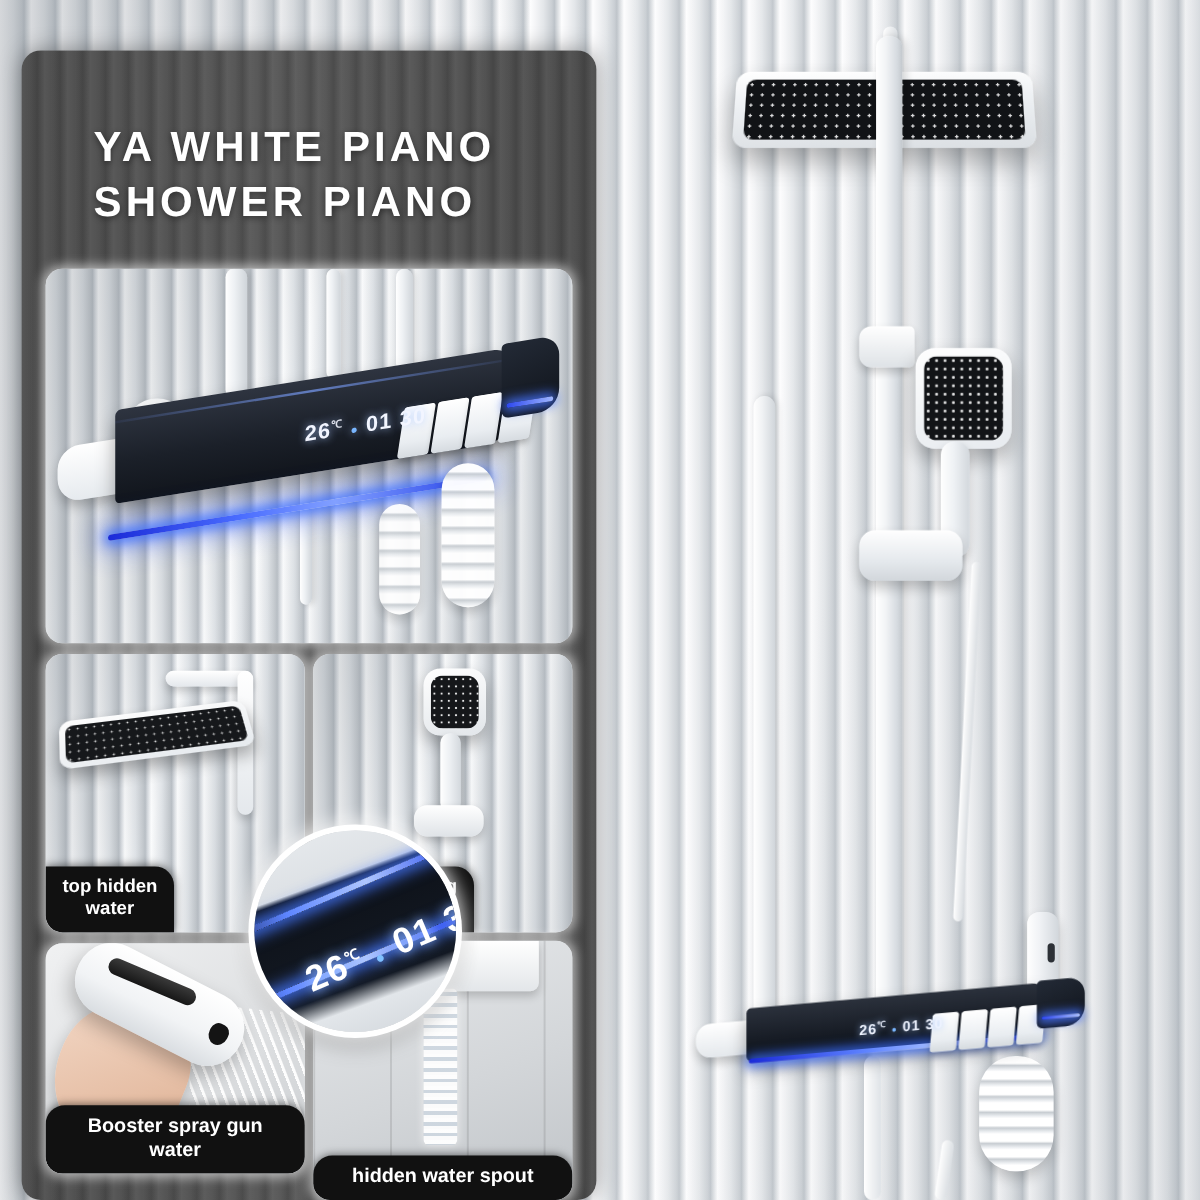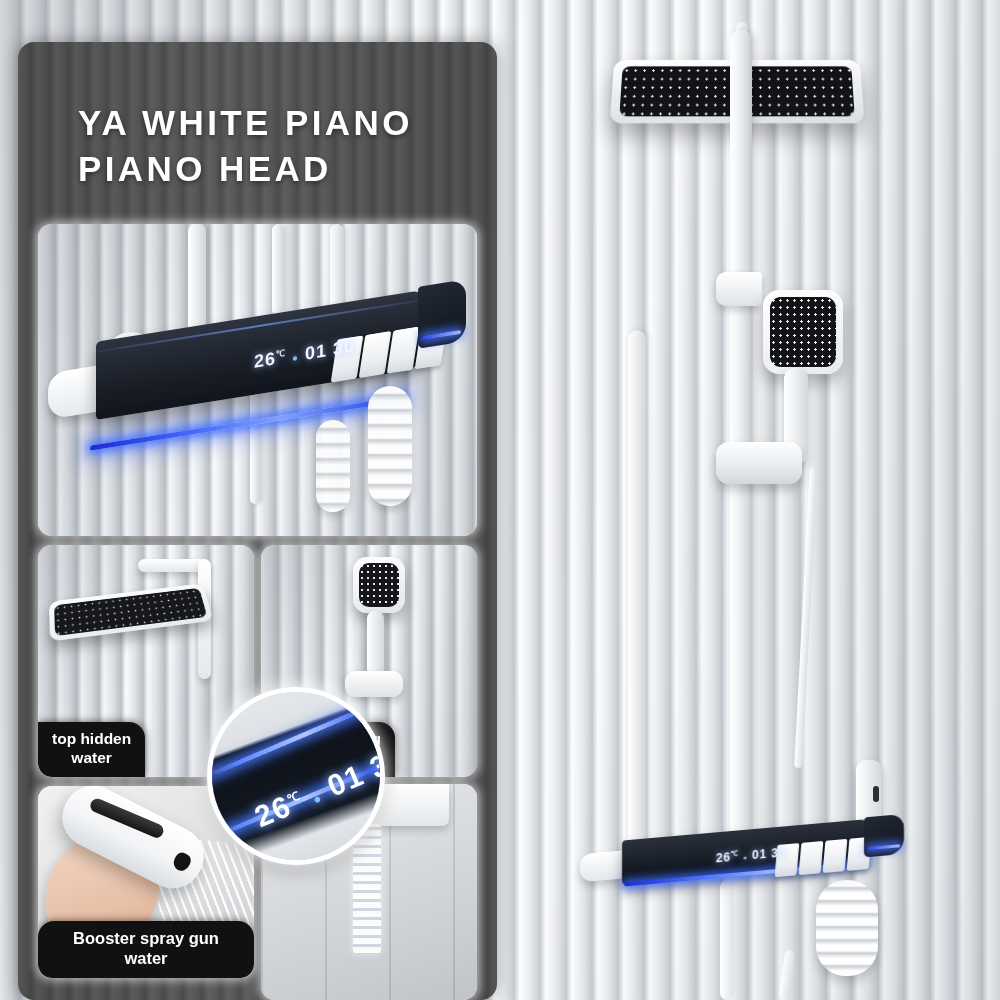--- a/index.html
+++ b/index.html
@@ -480,21 +480,21 @@
     </div>
     <div class="p-bar-tip"></div>
   </div>
 </div>
 
 <div class="collage">
   <div class="collage-ribs"></div>
 
   <div class="title-block">
     <div class="title-line">YA WHITE PIANO</div>
-    <div class="title-line">PIANO HEAD</div>
+    <div class="title-line">SHOWER PIANO</div>
   </div>
 
   <div class="cell cell-main">
     <div class="ribs"></div>
     <div class="vig"></div>
 
     <div class="riser" style="left:150px; top:0; height:108px;"></div>
     <div class="riser" style="left:234px; top:0; height:92px; width:12px;"></div>
     <div class="riser" style="left:292px; top:0; height:86px; width:14px;"></div>
     <div class="riser" style="left:212px; top:150px; height:130px; width:10px;"></div>
@@ -559,20 +559,21 @@
       <div class="gun-trigger"></div>
       <div class="gun-nozzle"></div>
     </div>
     <div class="caption wide">Booster spray gun water</div>
   </div>
 
   <div class="cell cell-br">
     <div class="spout-tiles"></div>
     <div class="spout-top"></div>
     <div class="spout-stream"></div>
+    <div class="caption wide">hidden water spout</div>
   </div>
 
   <div class="magnifier">
     <div class="mag-glow1"></div>
     <div class="mag-glow2"></div>
     <div class="mag-text">
       <span>26</span><span class="unit">℃</span>
       <span class="drop">●</span>
       <span>01 30</span>
     </div>

